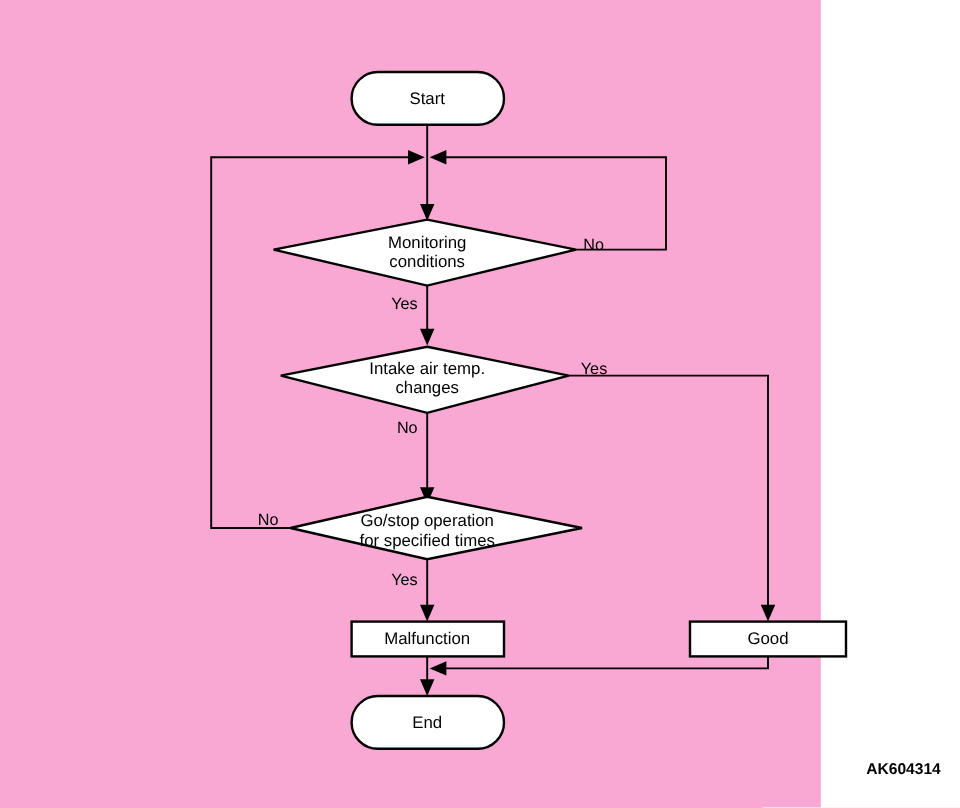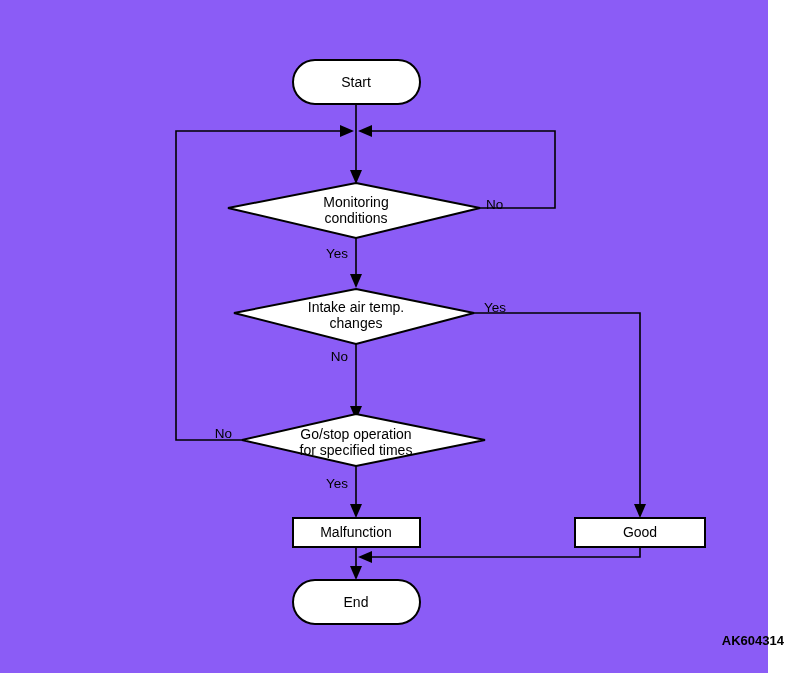--- a/index.html
+++ b/index.html
@@ -10,23 +10,23 @@
   }
   body {
     width: 800px;
     height: 673px;
     font-family: "Liberation Sans", sans-serif;
     color: #000000;
     overflow: hidden;
   }
   #flowchart-root {
     position: relative;
-    width: 768px;
+    width: 684px;
     height: 673px;
-    background: #8b5cf6;
+    background: #f9a8d4;
   }
   svg#flow-svg {
     position: absolute;
     top: 0;
     left: 0;
     width: 800px;
     height: 673px;
     display: block;
   }
   .node-shape {

